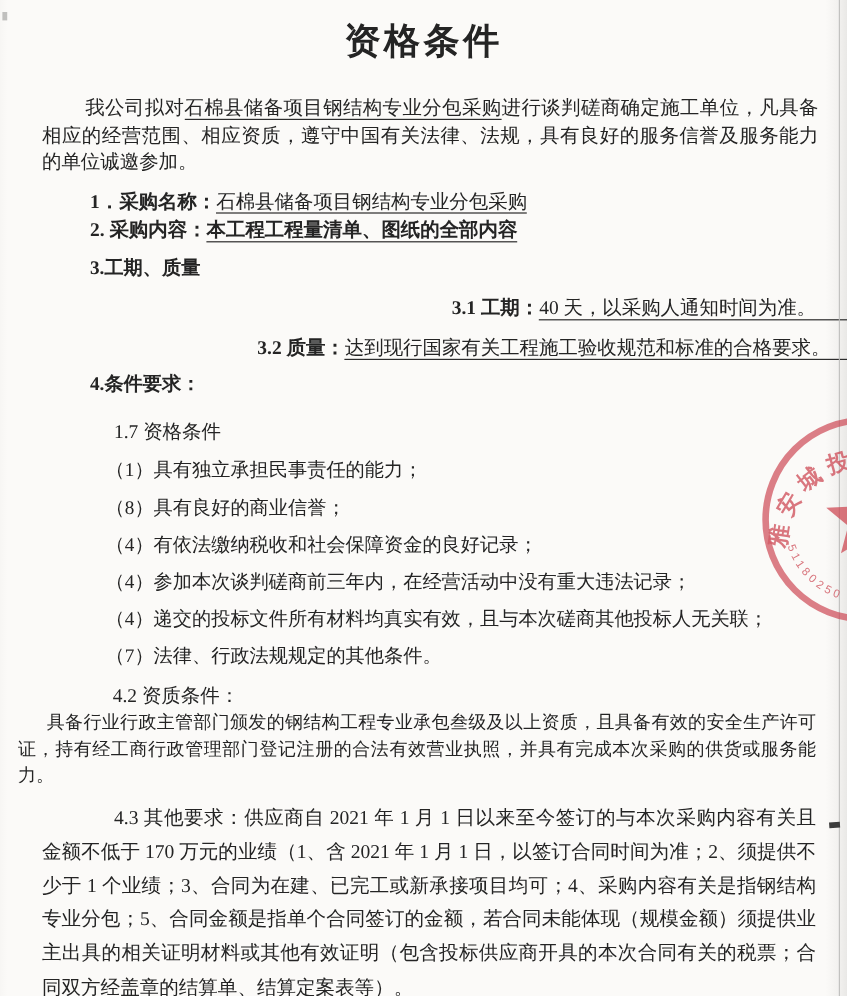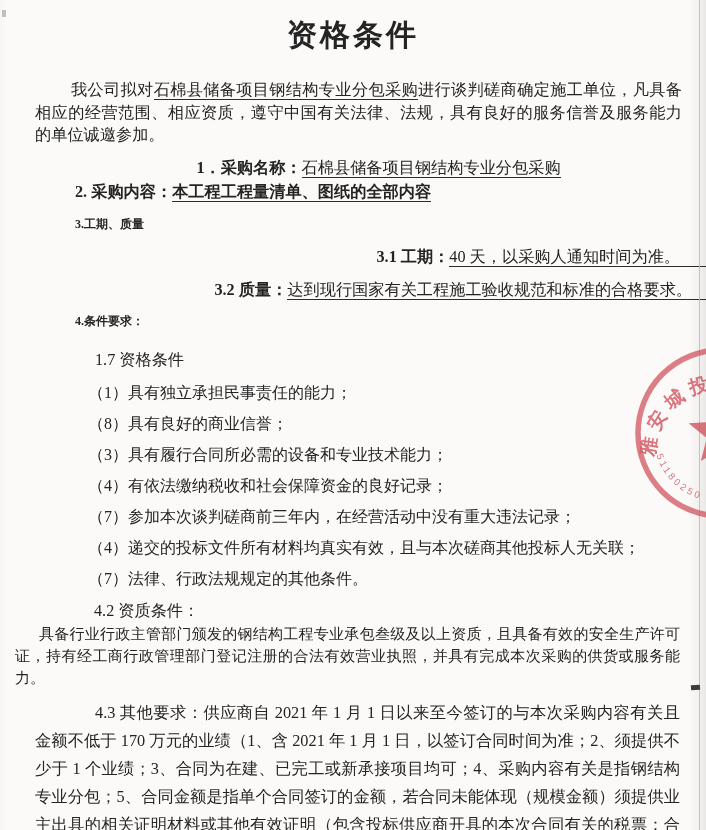--- a/index.html
+++ b/index.html
@@ -19,24 +19,24 @@
     font-size:30px;line-height:38px;
     font-weight:bold;letter-spacing:3px;
   }
   .intro{
     margin:25px 24px 0 35px;
     font-size:16.2px;line-height:22.5px;
     text-indent:36px;text-align:justify;
   }
   .ul{border-bottom:1px solid #2c2c2c;}
   .numitem{margin:0 24px 0 75px;font-size:16.2px;line-height:24px;}
-  .numitem.first{margin-top:9px;text-align:center;}
+  .numitem.first{margin-top:9px;}
   .numitem b{font-weight:bold;}
   .bold{font-weight:bold;}
-  .h-sec{margin:9px 0 0 75px;font-size:12px;font-weight:bold;line-height:22px;}
+  .h-sec{margin:9px 0 0 75px;font-size:16px;font-weight:bold;line-height:22px;}
   .sub{margin:11px 0 0 93px;font-size:16.2px;line-height:22px;text-align:right;}
   .sub b{font-weight:bold;}
   .padtail-lg{padding-right:26px;}
   .padtail-sm{padding-right:14px;}
   .sub41{margin:18px 0 0 95px;font-size:16.2px;line-height:20px;}
   .qual-list{margin-top:14px;}
   .qual{margin:0 24px 13px 88px;font-size:16px;line-height:18px;}
   .sub42{margin:7px 0 0 94px;font-size:16.2px;line-height:20px;}
   .p42{
     margin:2px 26px 0 15px;
@@ -75,23 +75,22 @@
 
   <div class="sub"><b>3.2 质量：</b><span class="ul padtail-sm">达到现行国家有关工程施工验收规范和标准的合格要求。</span></div>
 
   <div class="h-sec">4.条件要求：</div>
 
   <div class="sub41">1.7 资格条件</div>
 
   <div class="qual-list">
     <div class="qual">（1）具有独立承担民事责任的能力；</div>
     <div class="qual">（8）具有良好的商业信誉；</div>
-    <div class="qual">（3）具有履行合同所必需的设备和专业技术能力；</div>
     <div class="qual">（4）有依法缴纳税收和社会保障资金的良好记录；</div>
-    <div class="qual">（7）参加本次谈判磋商前三年内，在经营活动中没有重大违法记录；</div>
+    <div class="qual">（4）参加本次谈判磋商前三年内，在经营活动中没有重大违法记录；</div>
     <div class="qual">（4）递交的投标文件所有材料均真实有效，且与本次磋商其他投标人无关联；</div>
     <div class="qual">（7）法律、行政法规规定的其他条件。</div>
   </div>
 
   <div class="sub42">4.2 资质条件：</div>
 
   <p class="p42">具备行业行政主管部门颁发的钢结构工程专业承包叁级及以上资质，且具备有效的安全生产许可证，持有经工商行政管理部门登记注册的合法有效营业执照，并具有完成本次采购的供货或服务能力。</p>
 
   <p class="p43"><span>4.3 其他要求：</span><span>供应商自 2021 年 1 月 1 日以来至今签订的与本次采购内容有关且金额不低于 170 万元的业绩（1、含 2021 年 1 月 1 日，以签订合同时间为准；2、须提供不少于 1 个业绩；3、合同为在建、已完工或新承接项目均可；4、采购内容有关是指钢结构专业分包；5、合同金额是指单个合同签订的金额，若合同未能体现（规模金额）须提供业主出具的相关证明材料或其他有效证明（包含投标供应商开具的本次合同有关的税票；合同双方经盖章的结算单、结算定案表等）。</span></p>
 

